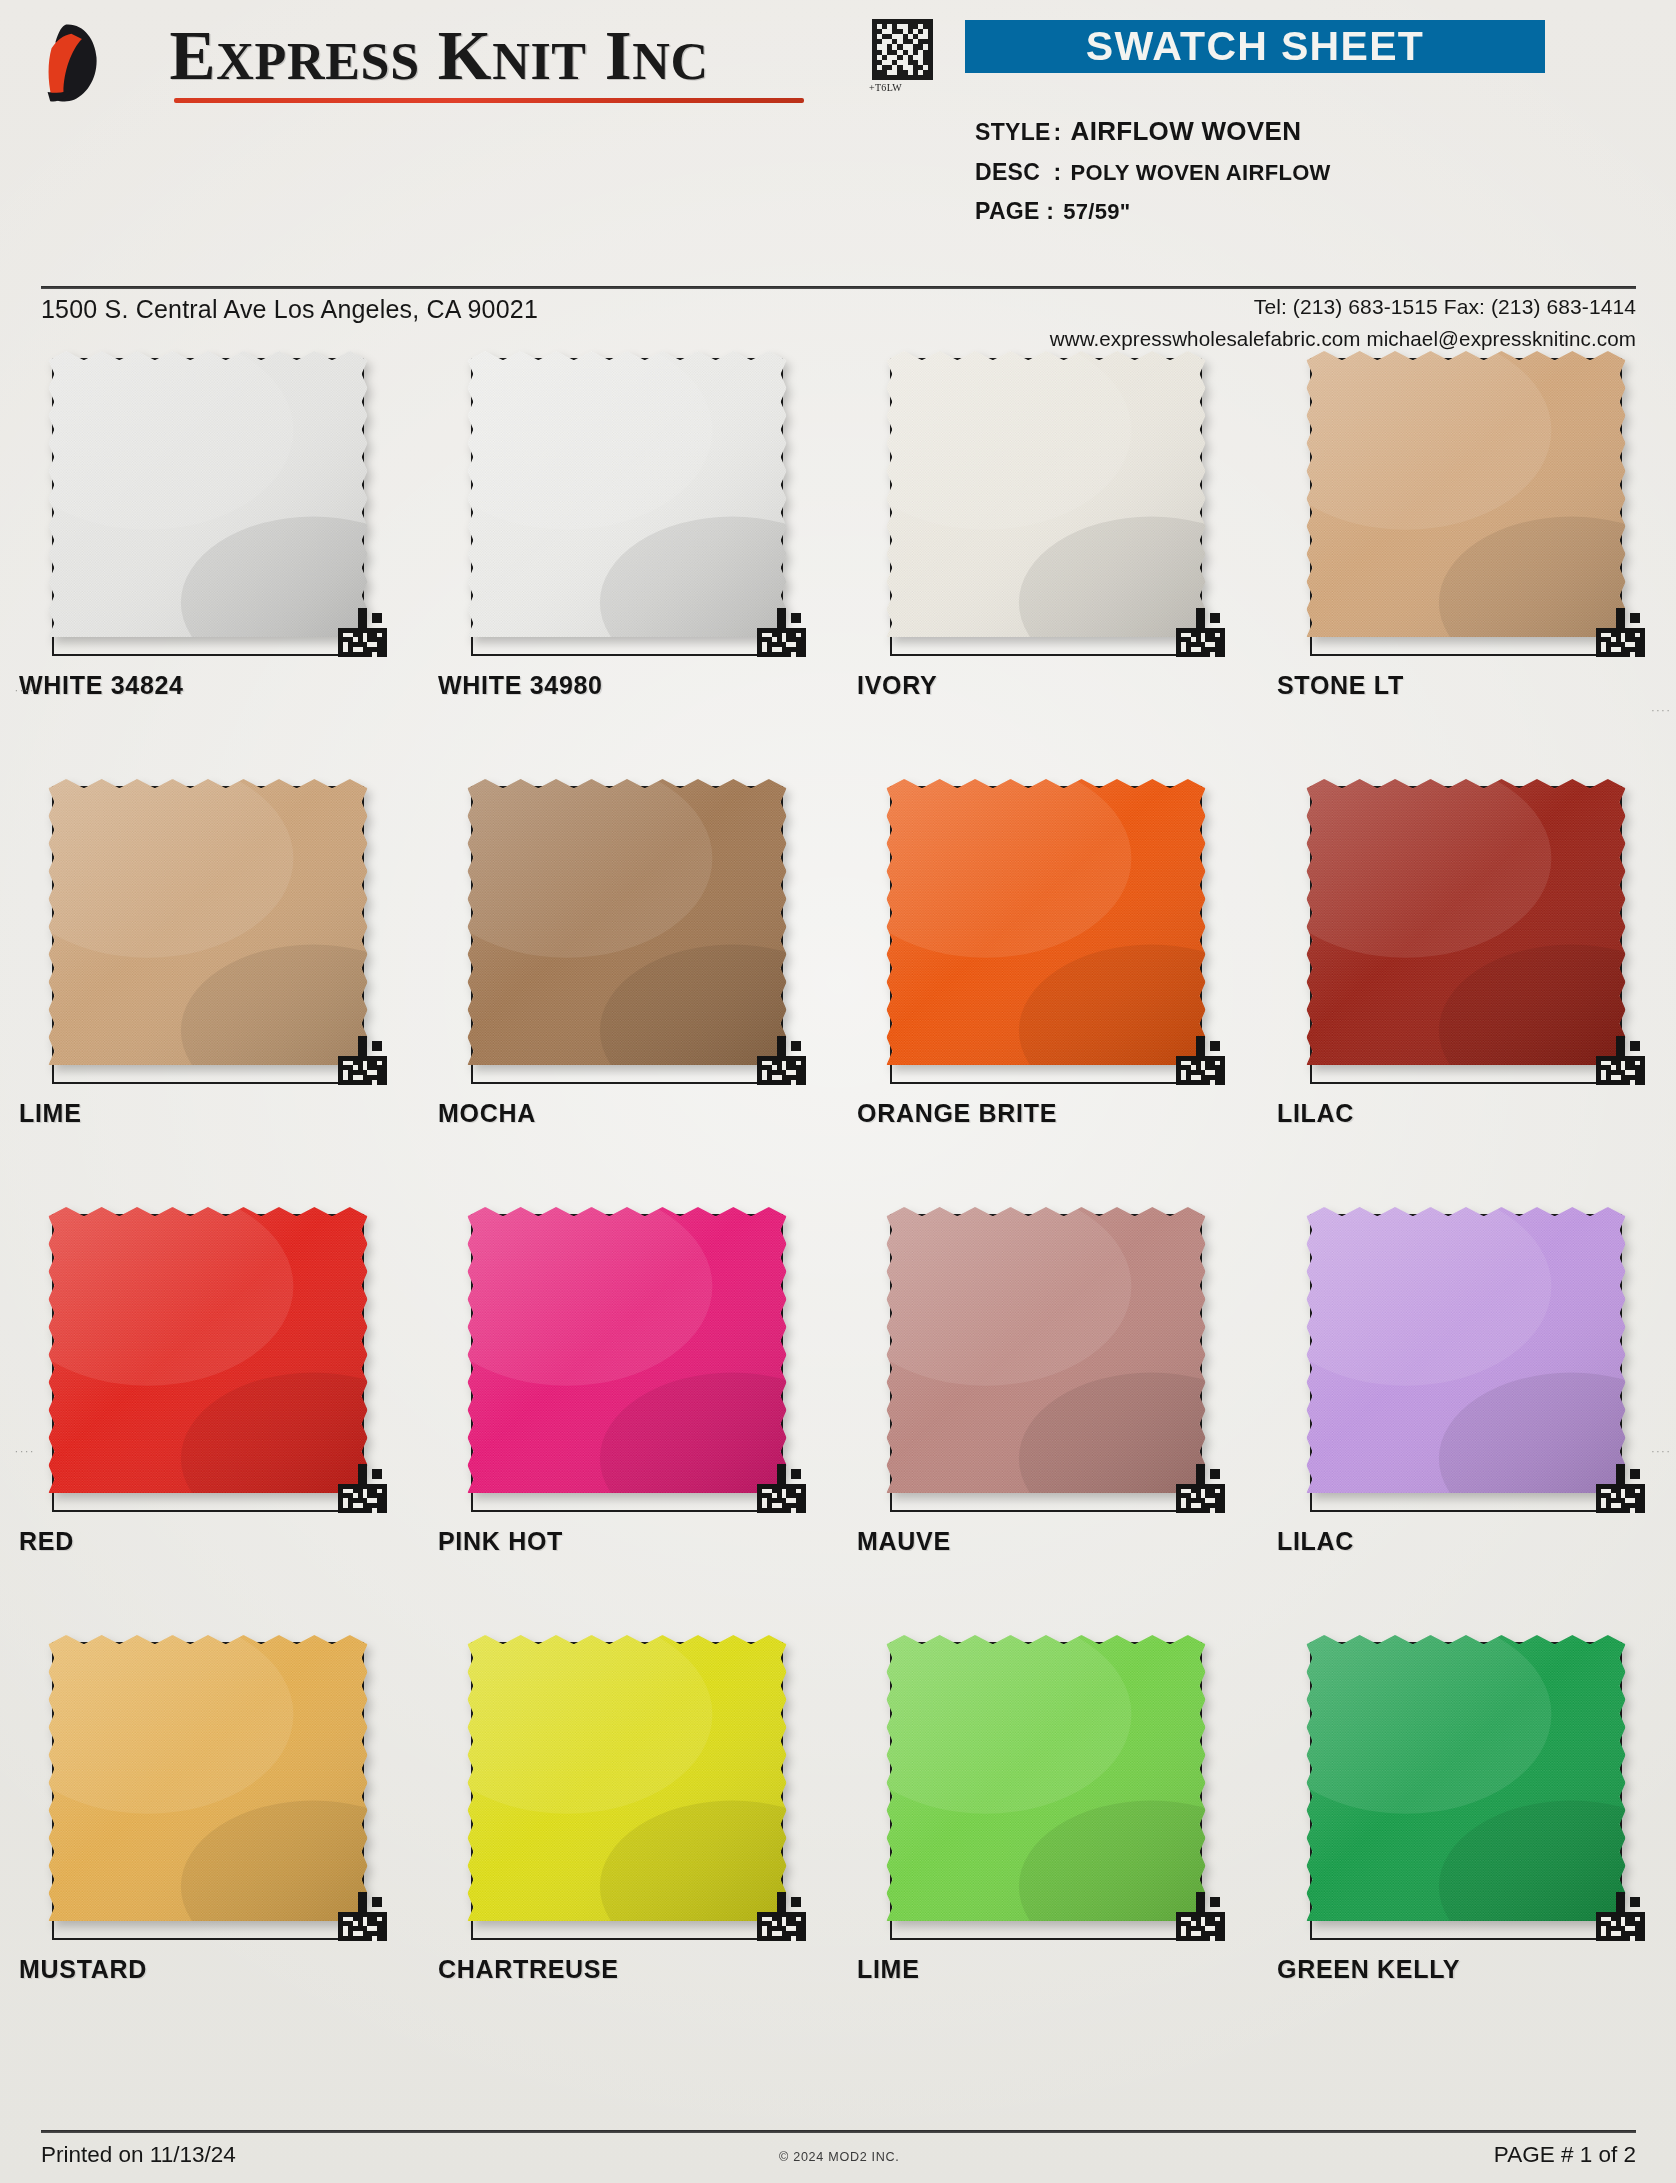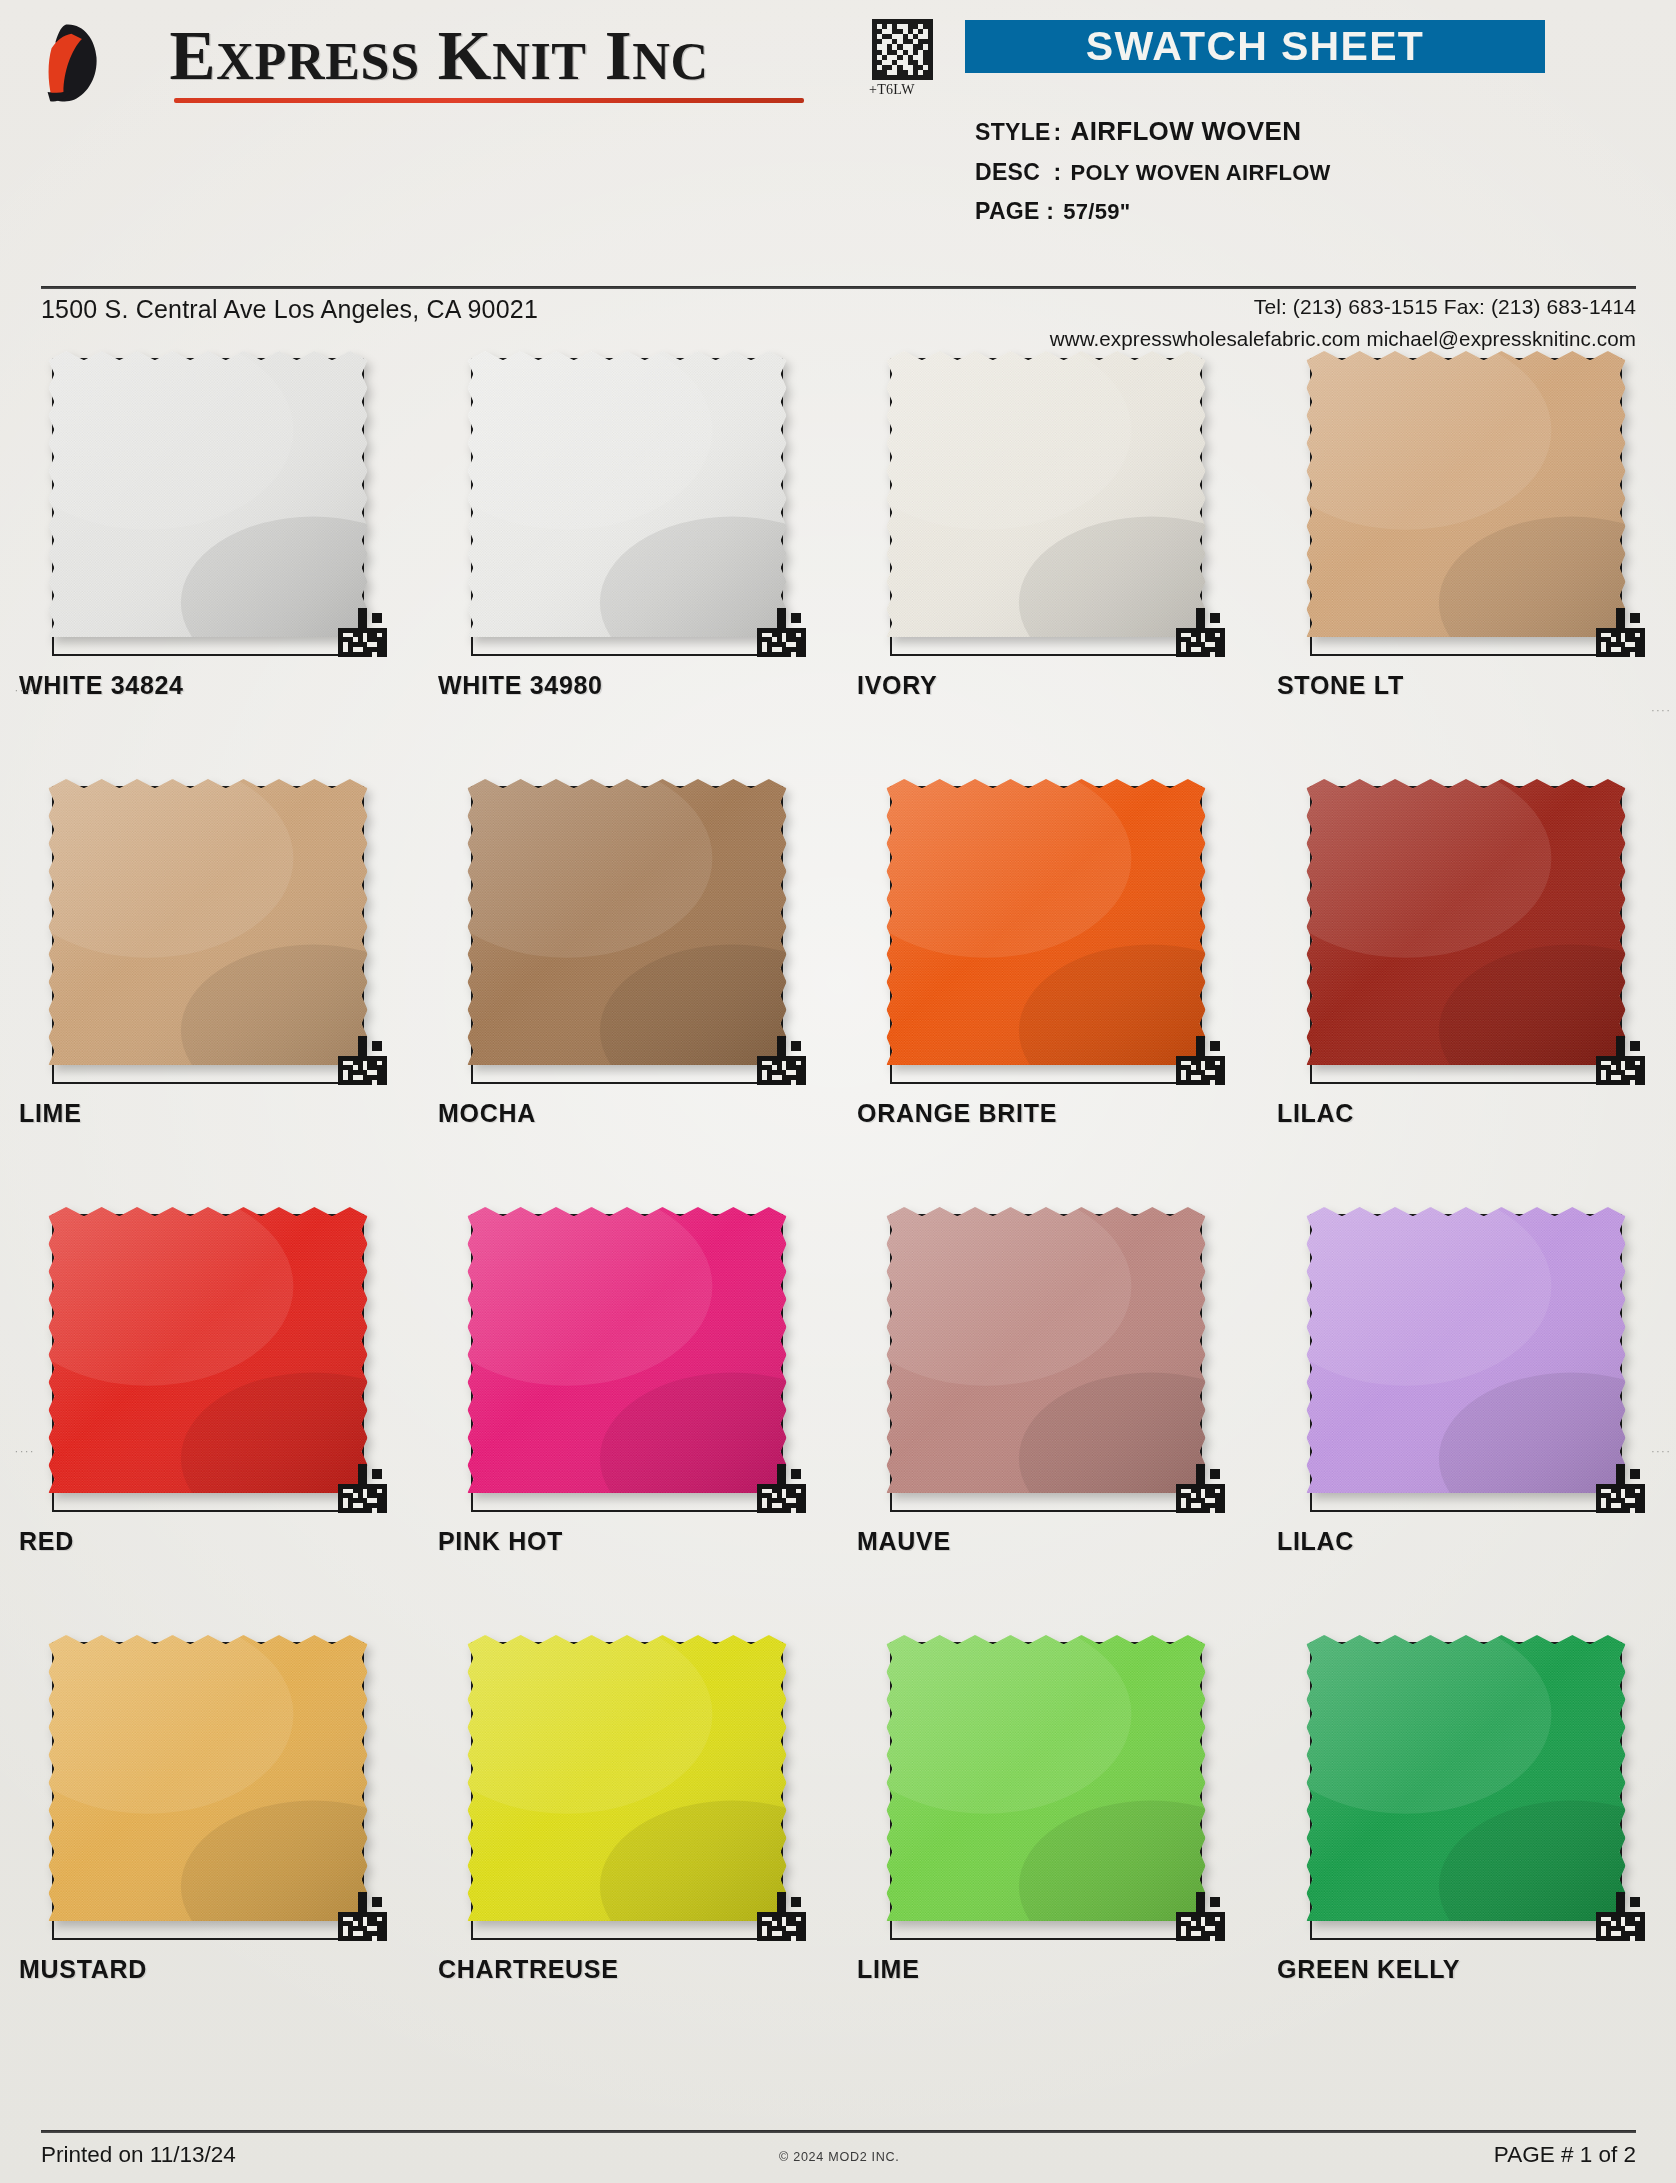--- a/index.html
+++ b/index.html
@@ -41,21 +41,21 @@
   .logo-rule{
     position:absolute;left:147px;top:85px;width:630px;height:4.6px;
     background:linear-gradient(90deg,#d63a20 0%, #e0402a 45%, #c9341c 75%, #bb3119 100%);
     border-radius:2px;
   }
 
   .dmx{position:absolute;left:872px;top:18.6px;width:61px;height:61px;}
   .dmx-label{
     position:absolute;left:869px;top:82px;
     font-family:"Liberation Serif", serif;
-    font-size:14px;color:#1d1d1d;letter-spacing:0.3px;
+    font-size:10px;color:#1d1d1d;letter-spacing:0.3px;
   }
 
   .title-bar{
     position:absolute;left:965px;top:20px;width:580px;height:53px;
     background:#0369a1;
     display:flex;align-items:center;justify-content:center;
   }
   .title-bar span{
     color:#f3f3f0;font-size:41px;font-weight:bold;letter-spacing:1.3px;
     font-family:"Liberation Sans", sans-serif;

